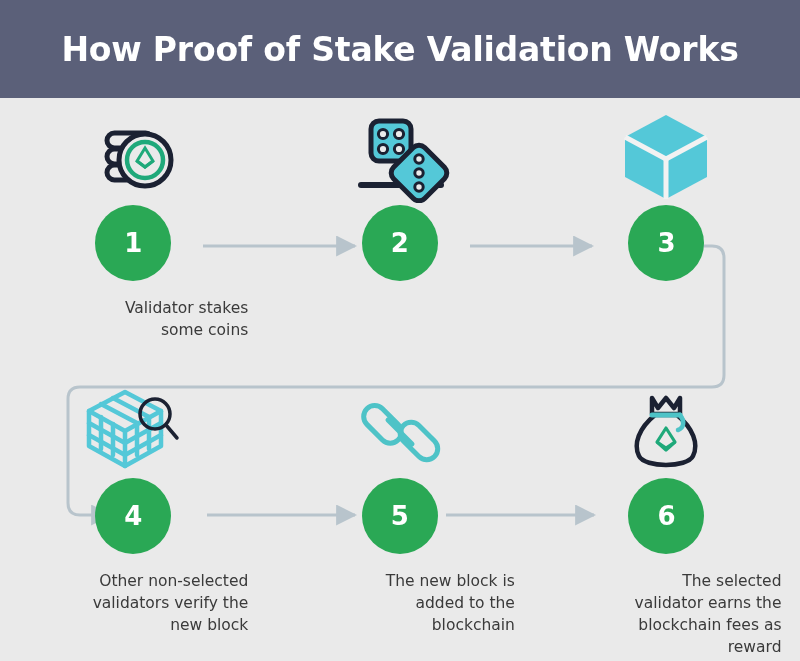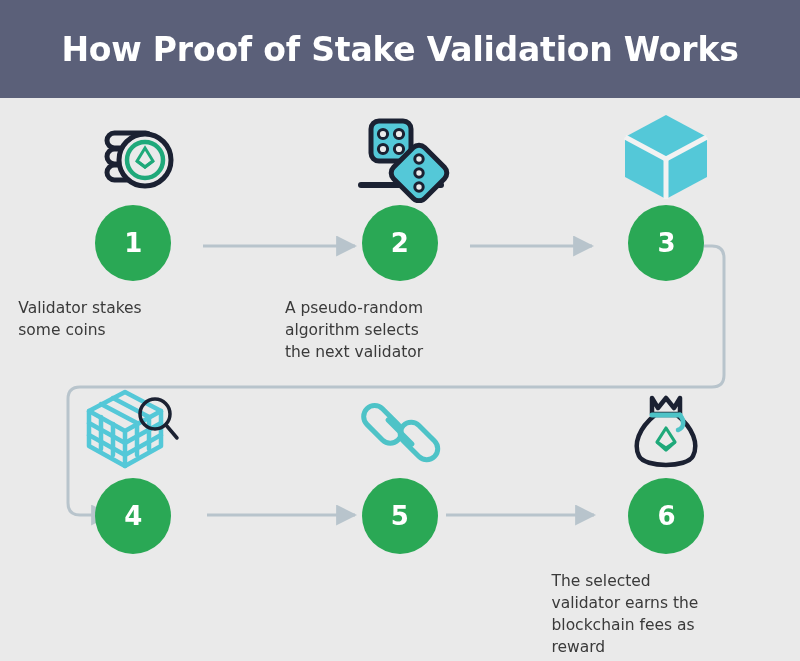--- a/index.html
+++ b/index.html
@@ -43,21 +43,21 @@
     width:76px;height:76px;border-radius:50%;
     background:#2aa855;
     display:flex;align-items:center;justify-content:center;
     color:#ffffff;font-size:26px;font-weight:bold;
     font-family:"DejaVu Sans","Liberation Sans",sans-serif;
     position:relative;z-index:3;
   }
 
   .caption{
     margin-top:16px;
-    width:230px;text-align:left;
+    width:230px;text-align:right;
     color:#3a3a3a;
     font-size:15.5px;line-height:22px;
     white-space:pre-line;
     font-family:"DejaVu Sans","Liberation Sans",sans-serif;
   }
 </style>
 </head>
 <body>
 
 <div id="infographic">
@@ -116,23 +116,20 @@
           <circle cx="50" cy="36" r="4.6" fill="#eaeaea" stroke="#1b2132" stroke-width="3"></circle>
           <g transform="rotate(45 70 60)">
             <rect x="48" y="38" width="44" height="44" rx="8" fill="#54c8d8" stroke="#1b2132" stroke-width="5"></rect>
           </g>
           <circle cx="70" cy="46" r="4.2" fill="#eaeaea" stroke="#1b2132" stroke-width="3"></circle>
           <circle cx="70" cy="60" r="4.2" fill="#eaeaea" stroke="#1b2132" stroke-width="3"></circle>
           <circle cx="70" cy="74" r="4.2" fill="#eaeaea" stroke="#1b2132" stroke-width="3"></circle>
         </svg>
       </div>
       <div class="badge">2</div>
-      <div class="caption">A pseudo-random
-algorithm selects
-the next validator</div>
     </div>
 
     <div class="step">
       <div class="icon-box">
         <svg width="94" height="94" viewBox="0 0 94 94">
           <path d="M47,6 L88,28 L88,68 L47,90 L6,68 L6,28 Z" fill="#54c8d8"></path>
           <path d="M6,28 L47,50 L88,28" fill="none" stroke="#f2f2f2" stroke-width="5" stroke-linejoin="round"></path>
           <line x1="47" y1="50" x2="47" y2="90" stroke="#f2f2f2" stroke-width="5"></line>
         </svg>
       </div>
@@ -153,37 +150,43 @@
             <path d="M8,39 L44,59 M8,51 L44,71"></path>
             <path d="M80,39 L44,59 M80,51 L44,71"></path>
             <path d="M20,65 L20,33 M32,71 L32,40"></path>
             <path d="M68,65 L68,33 M56,71 L56,40"></path>
           </g>
           <circle cx="74" cy="30" r="15" fill="none" stroke="#1b2132" stroke-width="3.5"></circle>
           <line x1="85" y1="41" x2="96" y2="54" stroke="#1b2132" stroke-width="3.5" stroke-linecap="round"></line>
         </svg>
       </div>
       <div class="badge">4</div>
+      <div class="caption">Other non-selected
+validators verify the
+new block</div>
     </div>
 
     <div class="step">
       <div class="icon-box">
         <svg width="88" height="88" viewBox="0 0 88 88">
           <g fill="none" stroke="#4ec3c7" stroke-width="5" stroke-linecap="round" stroke-linejoin="round">
             <g transform="rotate(-45 30 30)">
               <rect x="12" y="10" width="22" height="44" rx="11"></rect>
             </g>
             <g transform="rotate(-45 58 58)">
               <rect x="54" y="36" width="22" height="44" rx="11"></rect>
             </g>
             <line x1="32" y1="32" x2="56" y2="56"></line>
           </g>
         </svg>
       </div>
       <div class="badge">5</div>
+      <div class="caption">The new block is
+added to the
+blockchain</div>
     </div>
 
     <div class="step">
       <div class="icon-box">
         <svg width="82" height="88" viewBox="0 0 82 88">
           <path d="M27,10 L33,20 L41,10 L49,20 L55,10 L55,26 L27,26 Z" fill="none" stroke="#1b2132" stroke-width="4.5" stroke-linejoin="round"></path>
           <path d="M30,27 C14,40 8,56 14,68 C20,80 62,80 68,68 C74,56 68,40 52,27 Z" fill="none" stroke="#1b2132" stroke-width="4.5" stroke-linejoin="round"></path>
           <path d="M27,27 L55,27" stroke="#4ec3c7" stroke-width="5" stroke-linecap="round"></path>
           <path d="M55,27 C60,33 59,40 53,42" fill="none" stroke="#4ec3c7" stroke-width="4.5" stroke-linecap="round"></path>
           <path d="M41,40 L50,54 L41,62 L32,54 Z" fill="none" stroke="#1fa97a" stroke-width="3.2" stroke-linejoin="round"></path>

